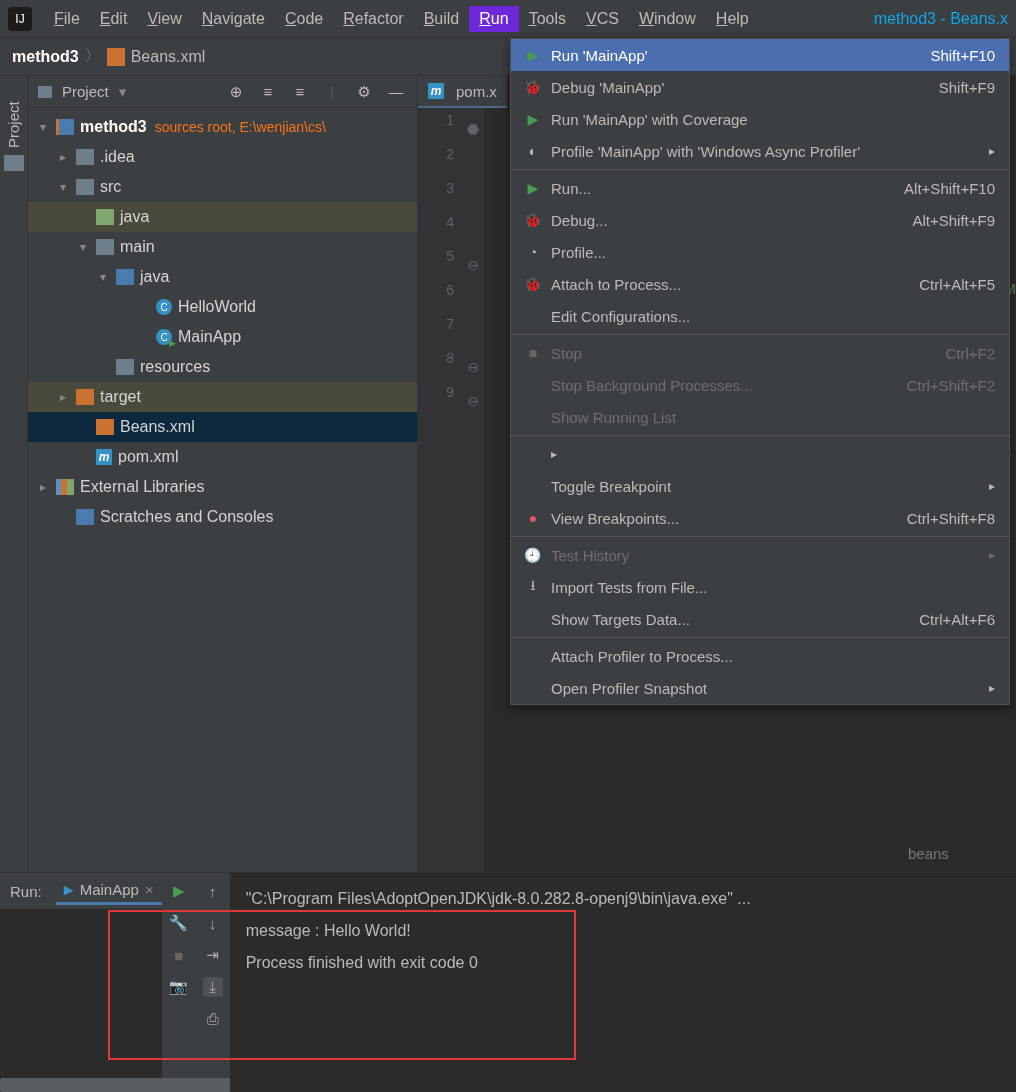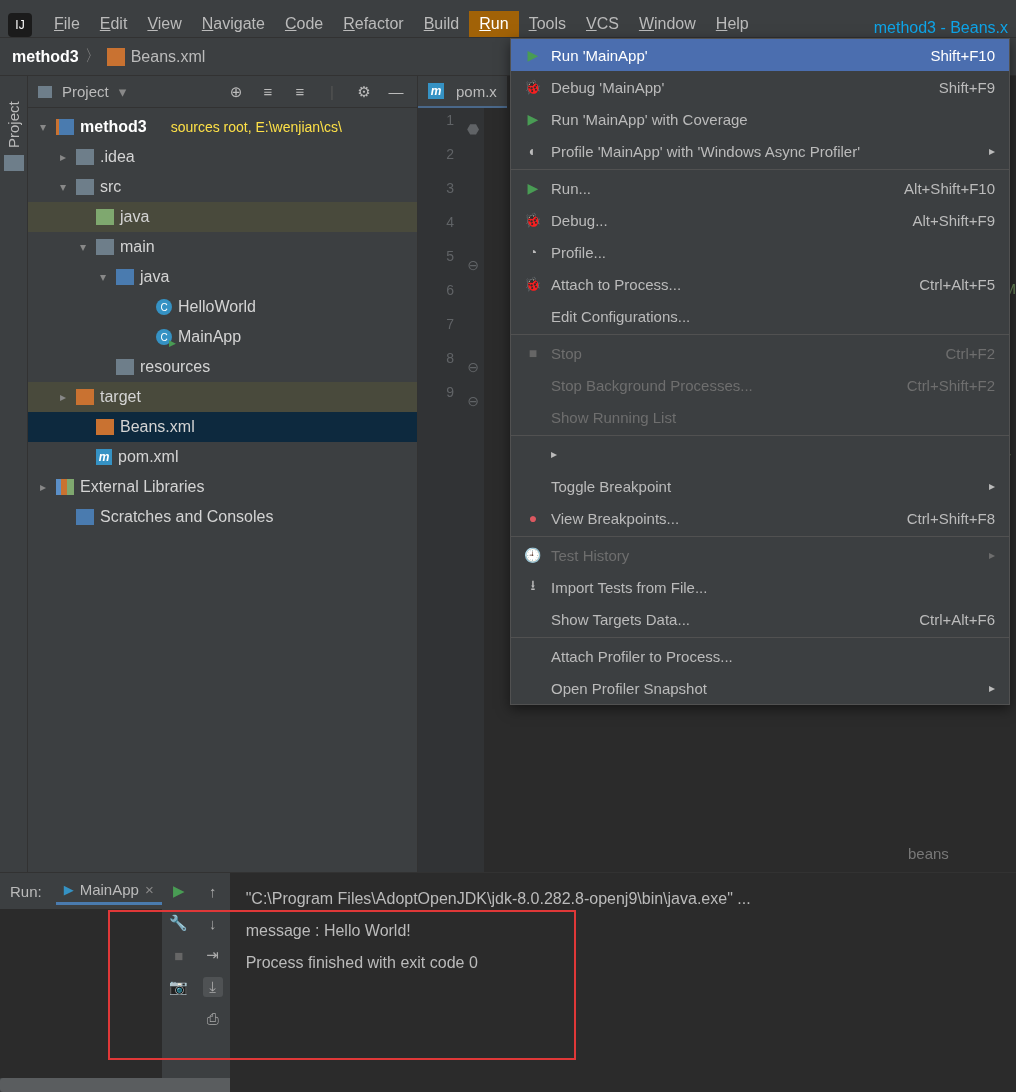--- a/index.html
+++ b/index.html
@@ -1,21 +1,21 @@
 <!DOCTYPE html>
 <html><head>
 <meta charset="utf-8">
 <style>
 * { margin:0; padding:0; box-sizing:border-box; font-family:"Segoe UI",Arial,sans-serif; }
 body { width:1016px; height:1092px; background:#2b2b2b; color:#bbbbbb; font-size:15px; overflow:hidden; position:relative; }
 
-.menubar { height:38px; background:#3c3f41; display:flex; align-items:flex-end; padding:0 8px; border-bottom:1px solid #323232; }
+.menubar { height:38px; background:#3c3f41; display:flex; align-items:center; padding:0 8px; border-bottom:1px solid #323232; }
 .app-icon { width:24px; height:24px; margin-right:12px; background:#1b1b1b; border-radius:4px; display:flex; align-items:center; justify-content:center; font-size:12px; color:#fff; }
 .menu-item { padding:4px 10px; cursor:pointer; font-size:16px; }
-.menu-item.active { background:#a16207; color:#fff; }
+.menu-item.active { background:#6d28d9; color:#fff; }
 .menu-item .ul { text-decoration:underline; }
 .title { margin-left:auto; font-size:16px; color:#0ea5e9; }
 
 .breadcrumb { height:38px; background:#3c3f41; display:flex; align-items:center; padding-left:12px; border-bottom:1px solid #323232; font-size:16px; }
 .breadcrumb .chev { margin:0 6px; color:#888; }
 .bc-icon { width:18px; height:18px; background:#c97231; display:inline-block; margin-right:6px; }
 
 .main { display:flex; height:calc(100% - 38px - 38px - 220px); }
 .gutter { width:28px; background:#3c3f41; border-right:1px solid #323232; }
 .gutter-label { transform:rotate(-90deg); transform-origin:center; white-space:nowrap; margin-top:50px; font-size:15px; }
@@ -40,21 +40,21 @@
 .folder-blue { background:#4a7baf; }
 .folder-green { background:#7fa86f; }
 .folder-orange { background:#c97231; }
 .module-i { background:#4a7baf; border-left:3px solid #c97231; }
 .circle-i { width:16px; height:16px; border-radius:50%; background:#3592c4; color:#fff; font-size:10px; display:flex; align-items:center; justify-content:center; margin-right:6px; }
 .xml-i { background:#c97231; }
 .m-i { width:16px; height:16px; background:#3592c4; color:#fff; font-style:italic; font-weight:bold; font-size:12px; display:flex; align-items:center; justify-content:center; margin-right:6px; }
 .lib-i { background:linear-gradient(90deg,#5b8fc7 30%,#c97231 30%,#c97231 60%,#7fa86f 60%); }
 .node-text { color:#d4d4d4; }
 .node-bold { font-weight:bold; color:#fff; }
-.node-hint { color:#fde047; margin-left:24px; font-size:14px; }
+.node-hint { color:#f97316; margin-left:8px; font-size:14px; }
 
 .editor { flex:1; background:#2b2b2b; display:flex; position:relative; }
 .tab { position:absolute; top:0; left:0; height:32px; display:flex; align-items:center; padding:0 10px; background:#3c3f41; border-bottom:2px solid #4a688a; gap:6px; }
 .ln-col { width:44px; background:#313335; padding-top:36px; text-align:right; }
 .ln { color:#606366; font-size:14px; height:34px; padding-right:8px; }
 .gutter-icons { width:22px; background:#313335; padding-top:36px; }
 .gi { height:34px; display:flex; align-items:center; justify-content:center; color:#606366; font-size:14px; }
 .code-body { flex:1; padding-top:36px; padding-left:8px; font-family:Consolas,monospace; font-size:15px; color:#a9b7c6; }
 .code-hint { position:absolute; bottom:10px; left:490px; color:#787878; font-size:15px; }
 .red-frag { position:absolute; right:0; top:170px; font-family:Consolas,monospace; font-size:15px; }

